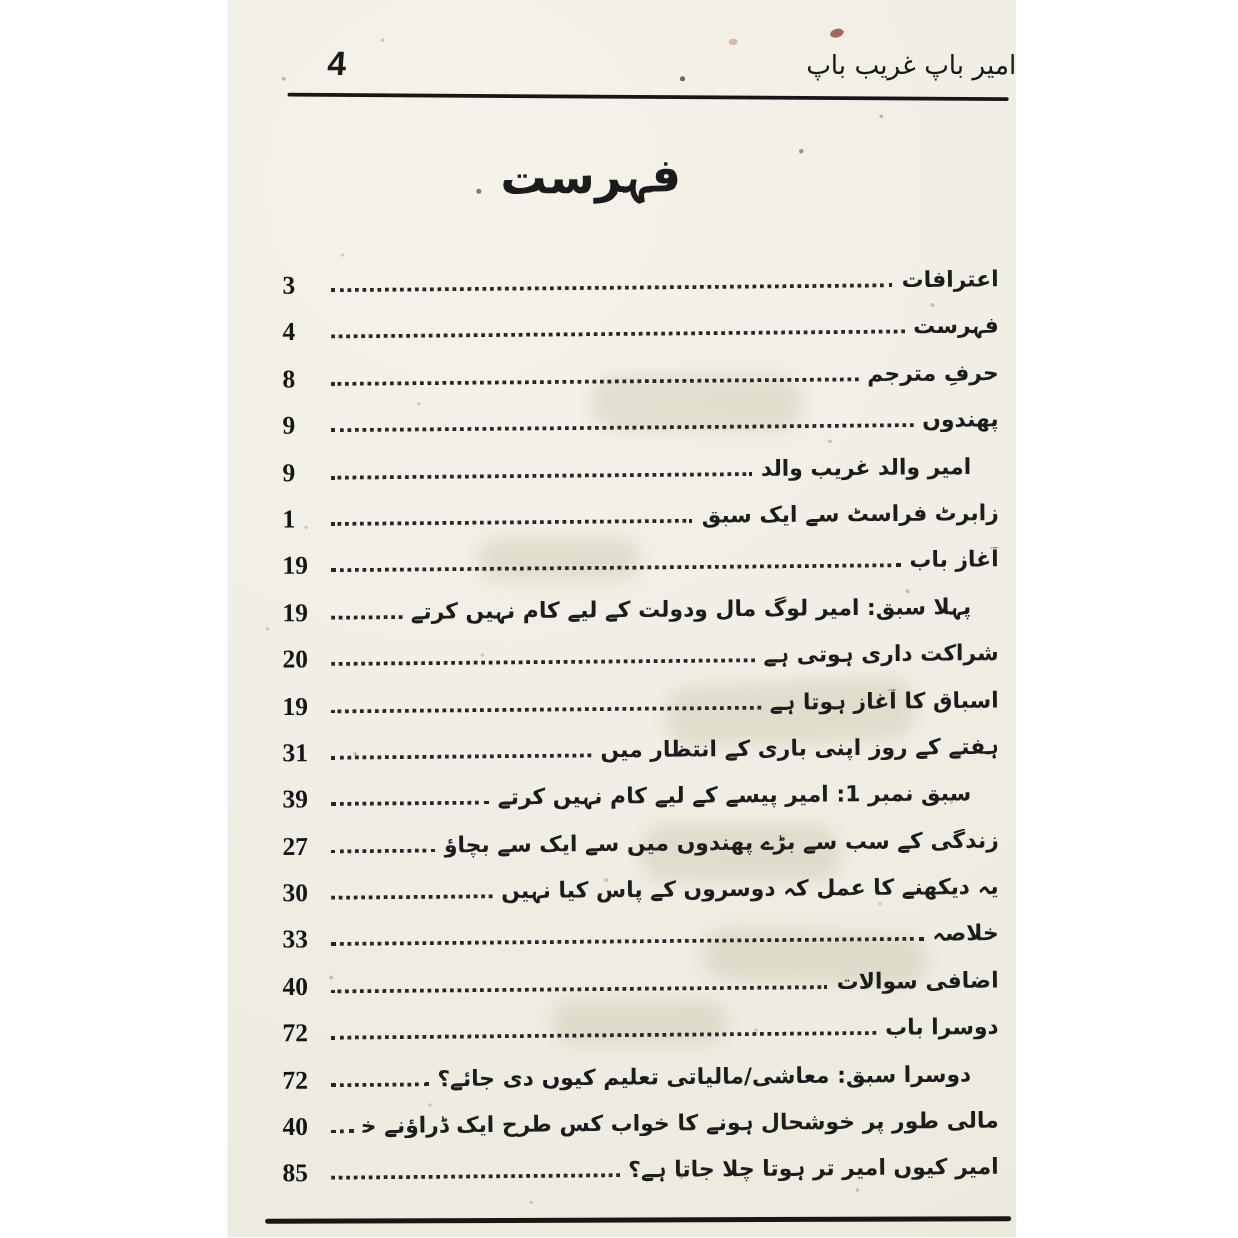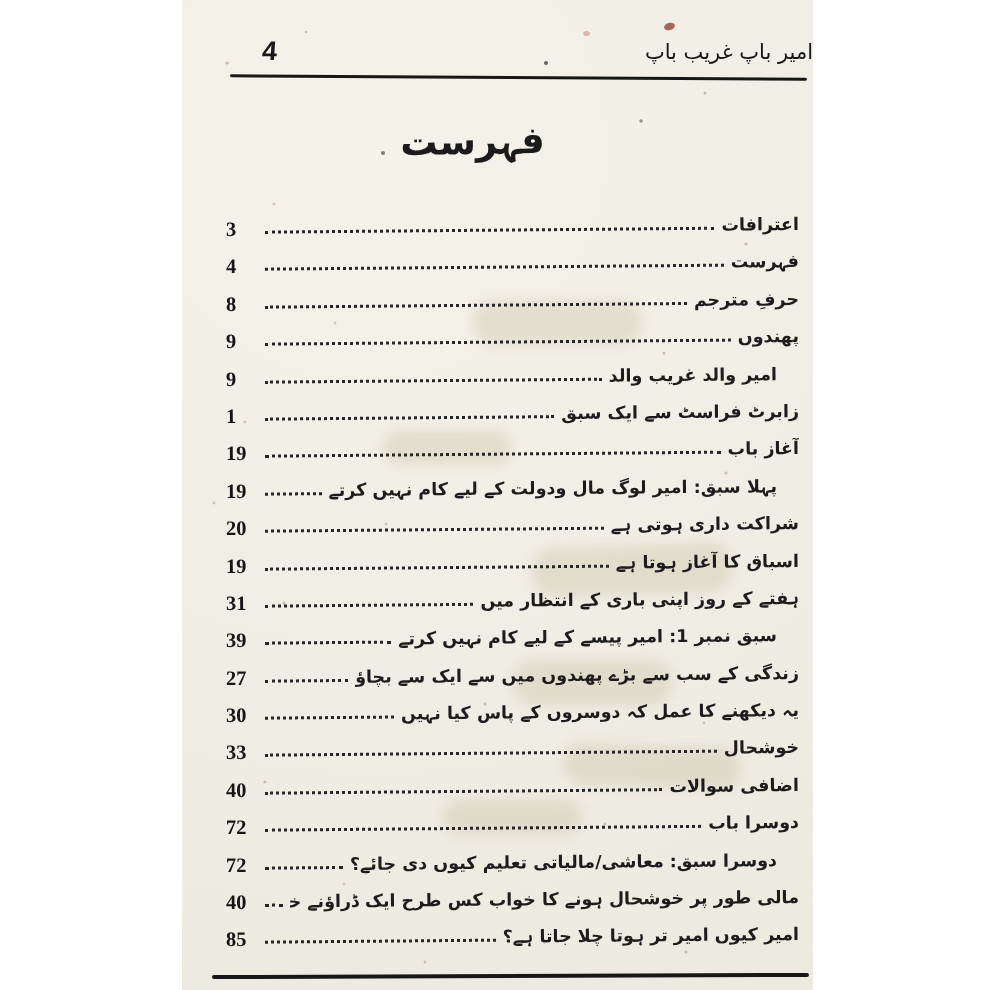--- a/index.html
+++ b/index.html
@@ -205,21 +205,21 @@
     <span class="num">27</span>
   </div>
 
   <div class="row">
     <span class="lbl">یہ دیکھنے کا عمل کہ دوسروں کے پاس کیا نہیں</span>
     <span class="dots"></span>
     <span class="num">30</span>
   </div>
 
   <div class="row">
-    <span class="lbl">خوشحال</span>
+    <span class="lbl">خلاصہ</span>
     <span class="dots"></span>
     <span class="num">33</span>
   </div>
 
   <div class="row">
     <span class="lbl">اضافی سوالات</span>
     <span class="dots"></span>
     <span class="num">40</span>
   </div>
 

